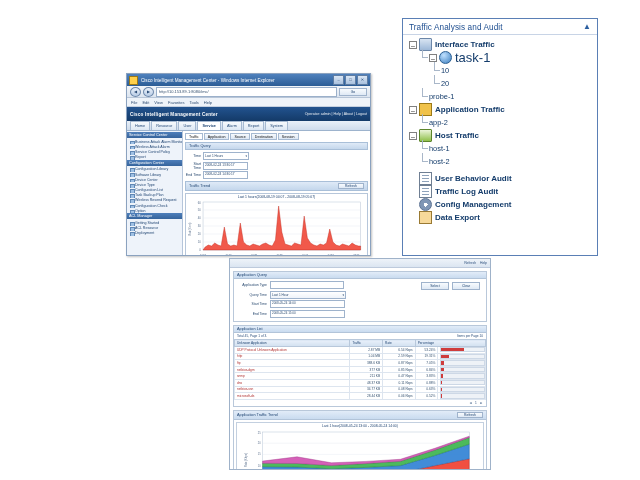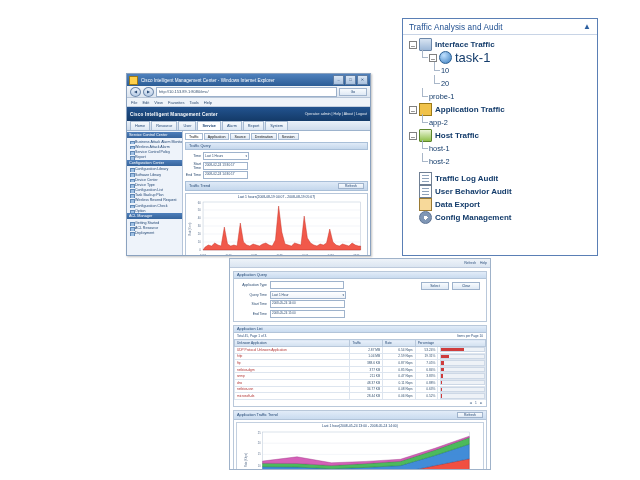--- a/index.html
+++ b/index.html
@@ -539,36 +539,36 @@
     </div>
     <div class="tnode indent1">
       <div class="elbow"></div>
       <div class="leaflabel">host-2</div>
     </div>
 
     <div style="height:4px"></div>
     <div class="tnode big">
       <div class="spacer"></div>
       <div class="ico ic-doc"></div>
-      <div class="lbl">Traffic Log Audit</div>
+      <div class="lbl">User Behavior Audit</div>
     </div>
     <div class="tnode big">
       <div class="spacer"></div>
       <div class="ico ic-doc"></div>
-      <div class="lbl">User Behavior Audit</div>
+      <div class="lbl">Traffic Log Audit</div>
+    </div>
+    <div class="tnode big">
+      <div class="spacer"></div>
+      <div class="ico ic-gear"></div>
+      <div class="lbl">Config Management</div>
     </div>
     <div class="tnode big">
       <div class="spacer"></div>
       <div class="ico ic-export"></div>
       <div class="lbl">Data Export</div>
-    </div>
-    <div class="tnode big">
-      <div class="spacer"></div>
-      <div class="ico ic-gear"></div>
-      <div class="lbl">Config Management</div>
     </div>
   </div>
 </div>
 
 <div id="imc-window">
   <div class="win-titlebar">
     <div class="wt-ico"></div>
     <div class="wt-text">Cisco Intelligent Management Center - Windows Internet Explorer</div>
     <div class="win-btns">
       <span>–</span>

